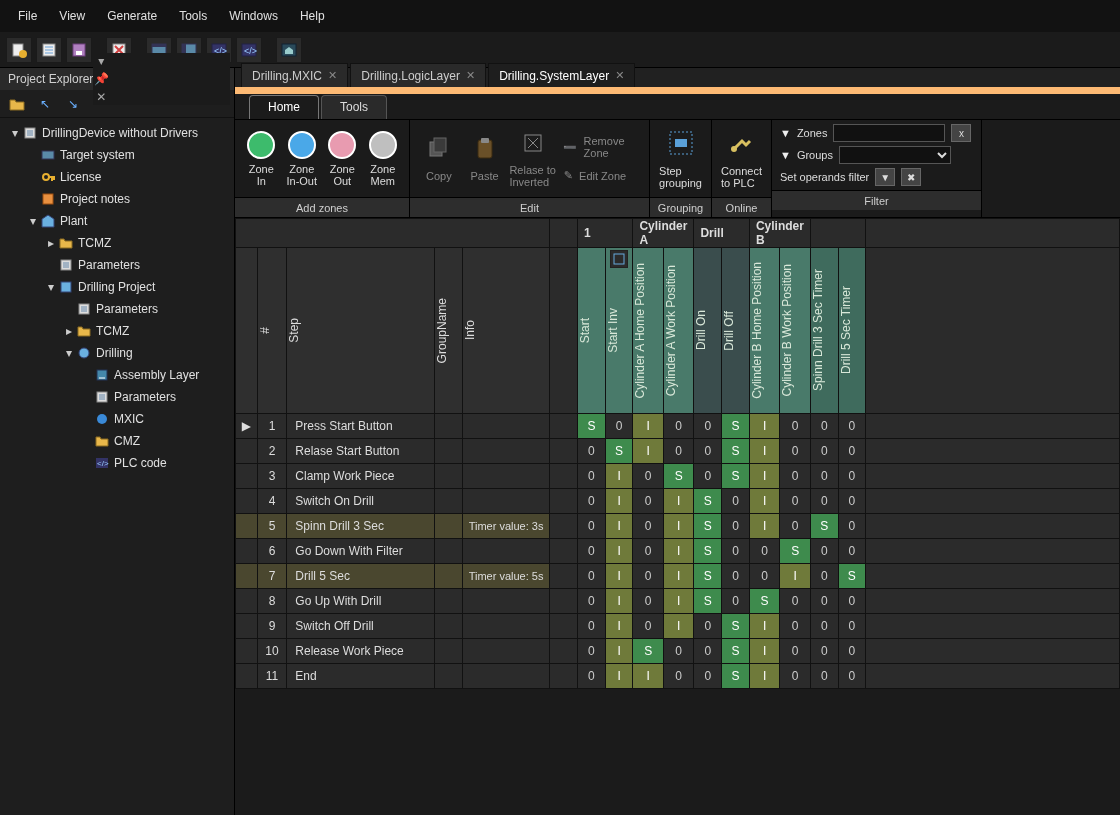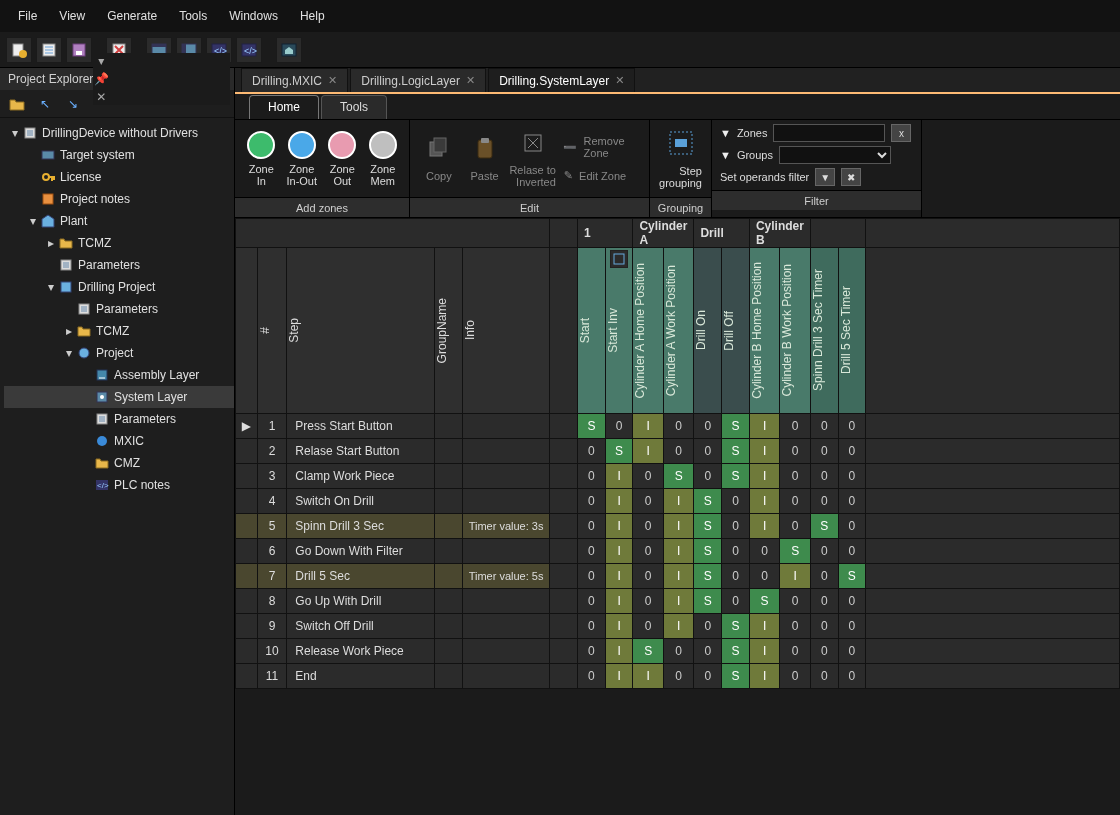--- a/index.html
+++ b/index.html
@@ -26,34 +26,34 @@
 .pe-toolbar .tb-btn { width:22px; height:22px; background:transparent; border:none; }
 .tree { flex:1; padding:4px 0 0 4px; overflow:auto; }
 .node { display:flex; align-items:center; height:22px; padding-left:4px; cursor:pointer; white-space:nowrap;}
 .node.sel { background:#3a3a3a; }
 .tw { display:inline-block; width:14px; text-align:center; color:#ccc; }
 .ic { width:16px; height:16px; display:inline-flex; align-items:center; justify-content:center; margin-right:4px; }
 .lbl { color:#e0e0e0; }
 
 
 .right { flex:1; display:flex; flex-direction:column; background:#1b1b1b; }
-.doc-tabs { height:26px; background:#212121; display:flex; align-items:flex-end; border-bottom:2px solid #fdba74; padding-left:6px;}
+.doc-tabs { height:26px; background:#212121; display:flex; align-items:flex-end; border-bottom:7px solid #fdba74; padding-left:6px;}
 .dtab { height:24px; padding:0 10px; display:flex; align-items:center; gap:6px; background:#2a2a2a; color:#ccc; border:1px solid #111; border-bottom:none; margin-right:2px; cursor:pointer; font-size:12px;}
 .dtab.active { background:#1e1e1e; color:#fff;}
 .dtab .x { color:#888; font-size:11px;}
 .subtabs { height:26px; display:flex; align-items:flex-end; padding:0 0 0 14px; background:#1b1b1b; border-bottom:1px solid #000;}
 .stab { height:24px; padding:4px 18px 0; border:1px solid #555; border-bottom:none; border-radius:4px 4px 0 0; color:#ddd; margin-right:2px; cursor:pointer; background:#2a2a2a;}
 .stab.active { background:#1b1b1b; color:#fff; border-color:#777;}
 .ribbon { height:98px; display:flex; background:#1b1b1b; border-bottom:1px solid #000; }
 .rgroup { border-right:1px solid #000; display:flex; flex-direction:column; }
 .rgroup-body { flex:1; display:flex; align-items:center; padding:4px 8px; gap:4px; }
 .rgroup-title { height:20px; background:#2d2d2d; text-align:center; font-size:11px; color:#cfcfcf; display:flex; align-items:center; justify-content:center; border-top:1px solid #000;}
 .zone-btn { width:44px; display:flex; flex-direction:column; align-items:center; gap:4px; font-size:11px; color:#ddd; cursor:pointer; text-align:center; line-height:12px;}
 .zone-btn .circ { width:28px; height:28px; border-radius:50%; border:2px solid #fff; position:relative;}
-.rbtn { display:flex; flex-direction:column; align-items:center; gap:8px; font-size:11px; color:#888; width:48px; text-align:right; line-height:12px;}
+.rbtn { display:flex; flex-direction:column; align-items:center; gap:8px; font-size:11px; color:#888; width:48px; text-align:left; line-height:12px;}
 .rsmall { display:flex; align-items:center; gap:6px; color:#888; font-size:11px; padding:2px 0;}
 .filter-block { display:flex; flex-direction:column; gap:4px; padding:4px 8px; font-size:11px;}
 .filter-row { display:flex; align-items:center; gap:6px; color:#ddd;}
 .filter-row input,.filter-row select { background:#111; border:1px solid #555; color:#ddd; height:18px; padding:0 4px;}
 .filter-row .funnel { color:#eee; }
 .btn-x { width:20px; height:18px; background:#444; border:1px solid #666; color:#ddd; display:inline-flex;align-items:center;justify-content:center; font-size:10px; cursor:pointer;}
 
 
 .grid-wrap { flex:1; overflow:auto; background:#1b1b1b; }
 table.grid { border-collapse:collapse; table-layout:fixed; }
@@ -267,42 +267,32 @@
           </span>
           <span class="lbl">TCMZ</span>
         </div>
         <div class="node" style="padding-left: 58px;">
           <span class="tw">▾</span>
           <span class="ic">
             <svg width="14" height="14">
               <circle cx="7" cy="7" r="5" fill="#6ab0e0" stroke="#347"></circle>
             </svg>
           </span>
-          <span class="lbl">Project</span>
+          <span class="lbl">Drilling</span>
         </div>
         <div class="node" style="padding-left: 76px;">
           <span class="tw"></span>
           <span class="ic">
             <svg width="14" height="14">
               <rect x="2" y="2" width="10" height="10" fill="#48a" stroke="#235"></rect>
               <path d="M4 10h6" stroke="#fff"></path>
             </svg>
           </span>
           <span class="lbl">Assembly Layer</span>
         </div>
-        <div class="node sel" style="padding-left: 76px;">
-          <span class="tw"></span>
-          <span class="ic">
-            <svg width="14" height="14">
-              <rect x="2" y="2" width="10" height="10" fill="#5a8aa8" stroke="#335"></rect>
-              <circle cx="7" cy="7" r="2" fill="#fff"></circle>
-            </svg>
-          </span>
-          <span class="lbl">System Layer</span>
-        </div>
         <div class="node" style="padding-left: 76px;">
           <span class="tw"></span>
           <span class="ic">
             <svg width="14" height="14">
               <rect x="2" y="2" width="10" height="10" fill="#ddd" stroke="#888"></rect>
               <path d="M4 5h6M4 7h6M4 9h6" stroke="#68a"></path>
             </svg>
           </span>
           <span class="lbl">Parameters</span>
         </div>
@@ -325,21 +315,21 @@
           <span class="lbl">CMZ</span>
         </div>
         <div class="node" style="padding-left: 76px;">
           <span class="tw"></span>
           <span class="ic">
             <svg width="14" height="14">
               <rect x="1" y="2" width="12" height="10" fill="#336"></rect>
               <text x="2" y="10" fill="#9cf" font-size="8">&lt;/&gt;</text>
             </svg>
           </span>
-          <span class="lbl">PLC notes</span>
+          <span class="lbl">PLC code</span>
         </div>
       </div>
   </div>
 
   <div class="right">
     <div class="doc-tabs" id="doctabs">
         <div class="dtab">
           <span>Drilling.MXIC</span>
           <span class="x">✕</span>
         </div>
@@ -430,20 +420,33 @@
                 <rect x="3" y="3" width="22" height="22" fill="none" stroke="#5aa0d8" stroke-dasharray="2"></rect>
                 <rect x="8" y="10" width="12" height="8" fill="#5aa0d8"></rect>
               </svg>
             <span style="white-space:pre">Step
 grouping</span>
           </div>
         </div>
         <div class="rgroup-title">Grouping</div>
       </div>
 
+      <div class="rgroup" style="width:60px">
+        <div class="rgroup-body" style="justify-content:center;">
+          <div class="rbtn" style="color:#ddd">
+            <svg width="28" height="28">
+                <path d="M6 20l8-8 4 4 4-4" stroke="#d8c060" stroke-width="3" fill="none"></path>
+                <circle cx="6" cy="20" r="3" fill="#d8c060"></circle>
+              </svg>
+            <span style="white-space:pre">Connect
+to PLC</span>
+          </div>
+        </div>
+        <div class="rgroup-title">Online</div>
+      </div>
 
       <div class="rgroup" style="flex:0 0 210px">
         <div class="filter-block">
           <div class="filter-row">
             <span class="funnel">▼</span>
             <span>Zones</span>
             <input type="text" style="width: 112px;">
             <span class="btn-x">x</span>
           </div>
           <div class="filter-row">

